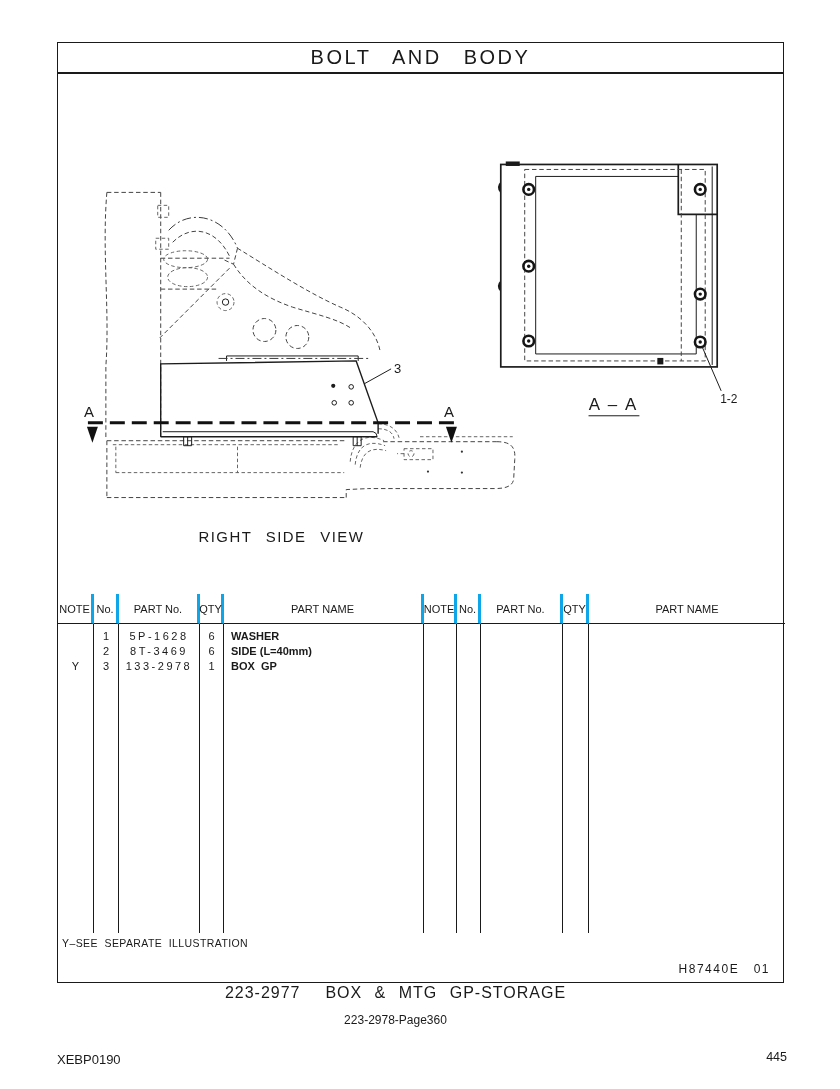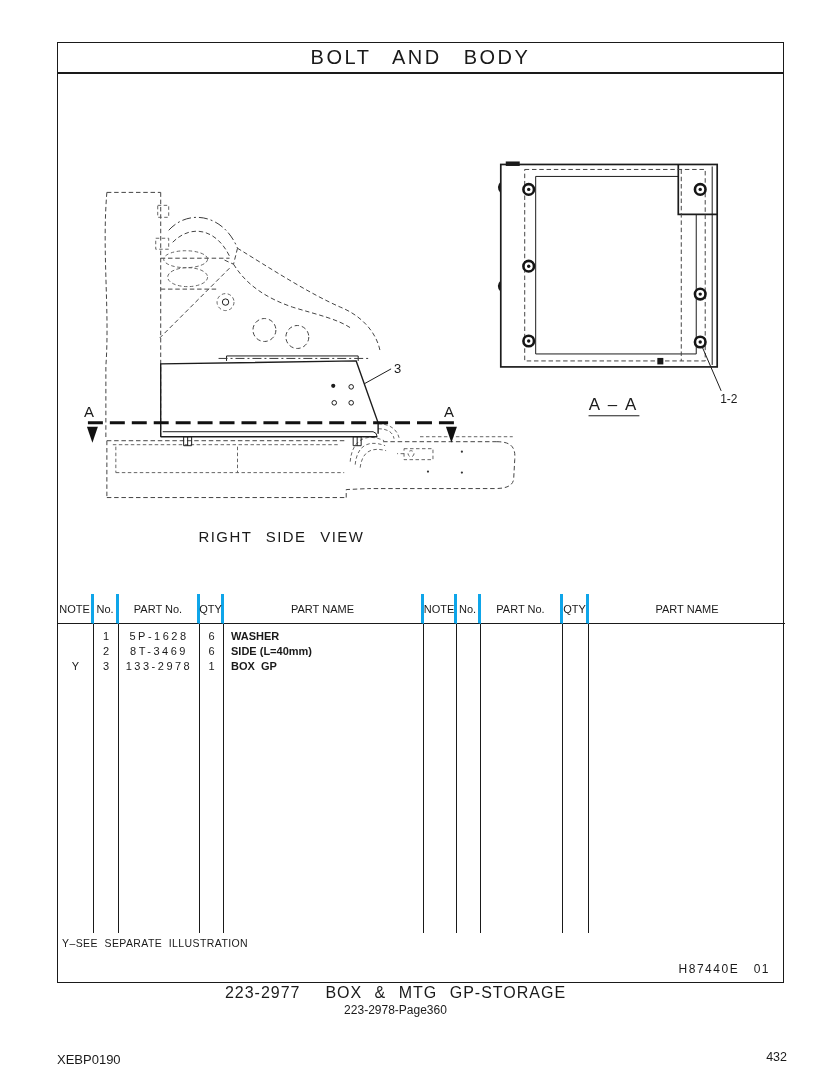--- a/index.html
+++ b/index.html
@@ -33,21 +33,21 @@
   .cell-line { height:14.8px; line-height:14.8px; text-align:center; white-space:pre; }
   .cell-line.name { text-align:left; padding-left:7px;font-weight:bold; }
   .cell-line.pn { letter-spacing:2.5px; }
 
   .frame-footer { position:absolute; left:0; top:890px; width:100%; height:49.4px; }
   .footnote { position:absolute; left:4px; top:4px; font-size:10.5px; letter-spacing:0.4px; white-space:pre; }
   .doc-code { position:absolute; right:13px; bottom:6px; font-size:12px; letter-spacing:1.5px; white-space:pre; }
 
   .below-frame { position:absolute; left:0; top:984px; width:791px; text-align:center; }
   .sheet-title { font-size:16px; letter-spacing:1px; word-spacing:7px; font-weight:500; white-space:pre; }
-  .sheet-sub { font-size:12px; margin-top:1px; }
+  .sheet-sub { font-size:12px; margin-top:11px; }
 
   .corner-left { position:absolute; left:57px; top:1052px; font-size:13px; }
   .corner-right { position:absolute; right:53px; top:1050px; font-size:12.5px; }
 </style>
 </head>
 <body>
 
 <div class="page">
   <div class="frame">
 
@@ -231,14 +231,14 @@
       <div class="doc-code">H87440E   01</div>
     </div>
   </div>
 
   <div class="below-frame">
     <div class="sheet-title">223-2977  BOX &amp; MTG GP-STORAGE</div>
     <div class="sheet-sub">223-2978-Page360</div>
   </div>
 
   <div class="corner-left">XEBP0190</div>
-  <div class="corner-right">432</div>
+  <div class="corner-right">445</div>
 </div>
 
 </body></html>

